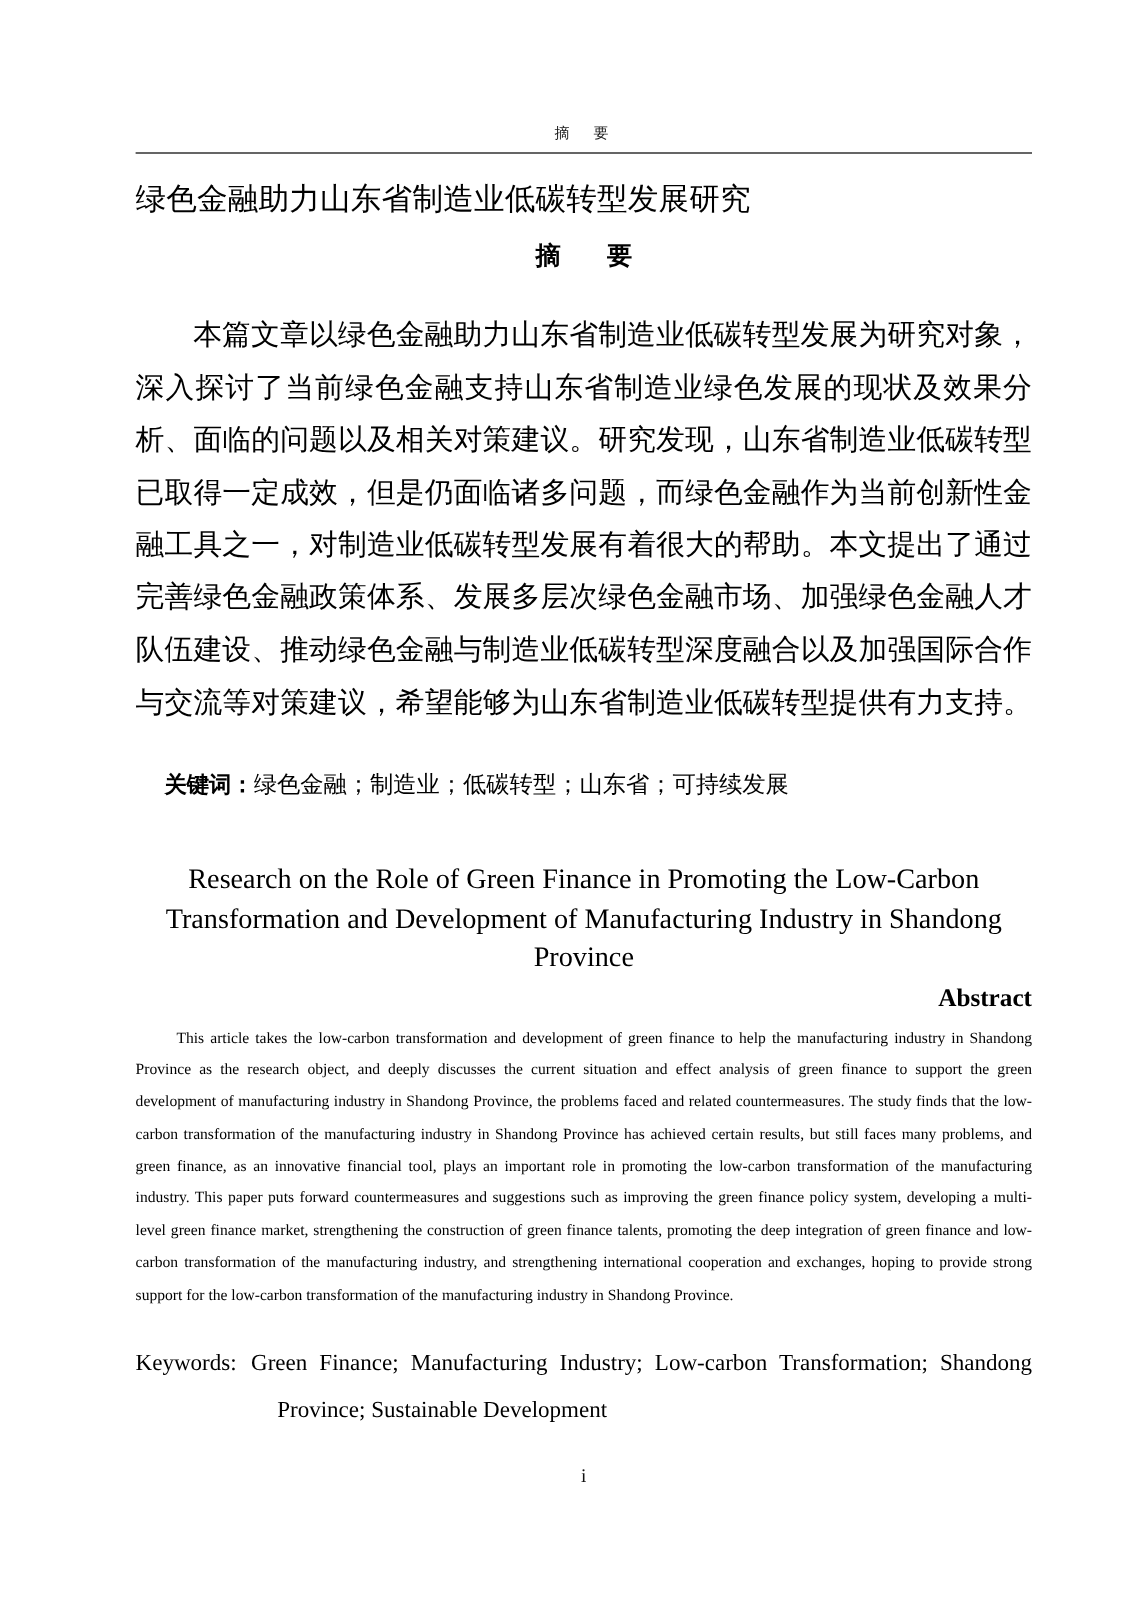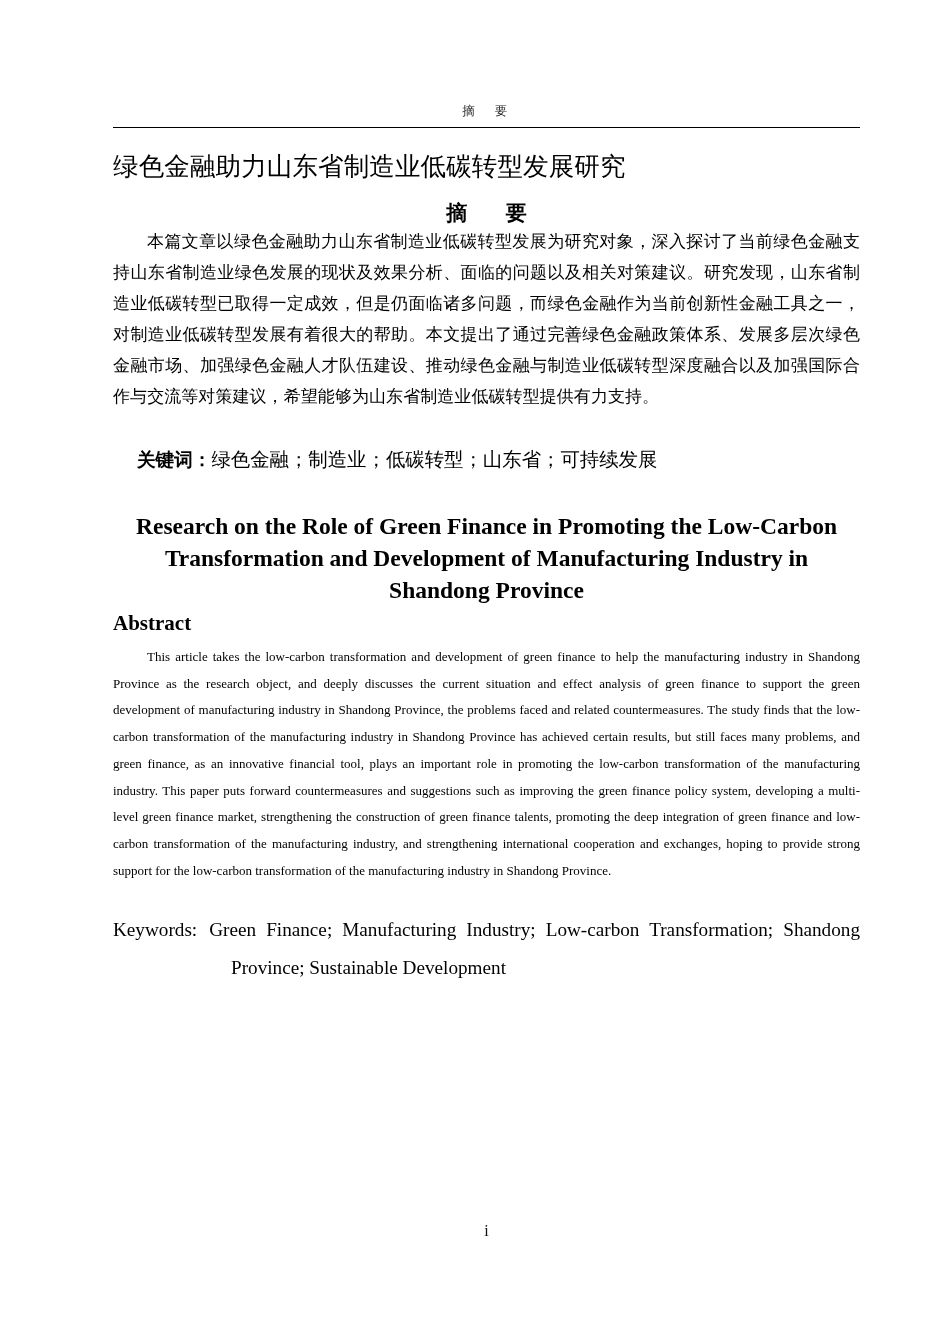--- a/index.html
+++ b/index.html
@@ -68,26 +68,26 @@
     font-size: 21px;
     font-weight: bold;
     text-align: center;
     letter-spacing: 0.42em;
     text-indent: 0.42em;
     margin-top: 14px;
   }
 
   .cn-body {
     font-family: "Liberation Serif", "DejaVu Serif", serif;
-    font-size: 17px;
+    font-size: 24px;
     line-height: 1.82;
     text-align: justify;
     text-justify: inter-ideograph;
     text-indent: 2em;
-    margin-top: 0;
+    margin-top: 32px;
     letter-spacing: 0.004em;
   }
 
   .cn-keywords {
     font-family: "Liberation Serif", "DejaVu Serif", serif;
     font-size: 19.4px;
     line-height: 1.8;
     margin-top: 30px;
     margin-left: 24px;
   }
@@ -95,33 +95,33 @@
     font-family: "DejaVu Sans", "Liberation Sans", sans-serif;
     font-weight: bold;
     font-size: 18.6px;
   }
   .cn-keywords .kw-value {
     font-family: "Liberation Serif", "DejaVu Serif", serif;
   }
 
   .en-title {
     font-family: "Liberation Serif", "DejaVu Serif", serif;
-    font-weight: bold;
+    font-weight: normal;
     font-size: 23.5px;
     line-height: 1.38;
     text-align: center;
-    margin-top: 32px;
+    margin-top: 44px;
     padding: 0 22px;
   }
 
   .en-heading {
     font-family: "Liberation Serif", "DejaVu Serif", serif;
     font-weight: bold;
     font-size: 21px;
-    text-align: left;
+    text-align: right;
     margin-top: 4px;
   }
 
   .en-body {
     font-family: "Liberation Serif", "DejaVu Serif", serif;
     font-size: 13px;
     line-height: 2.06;
     text-align: justify;
     text-indent: 34px;
     margin-top: 8px;

